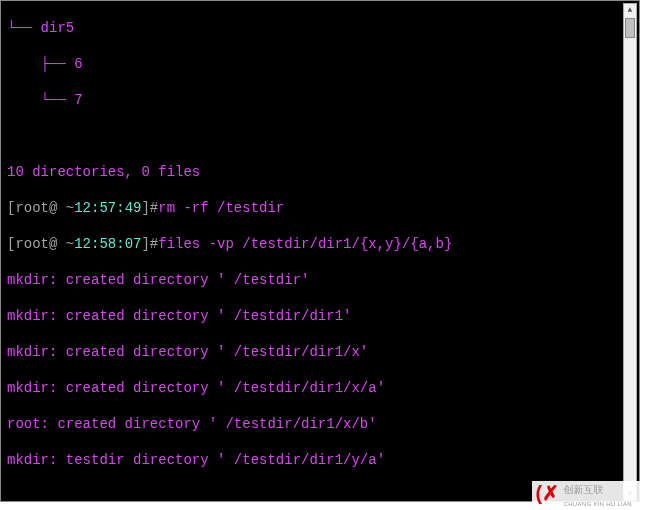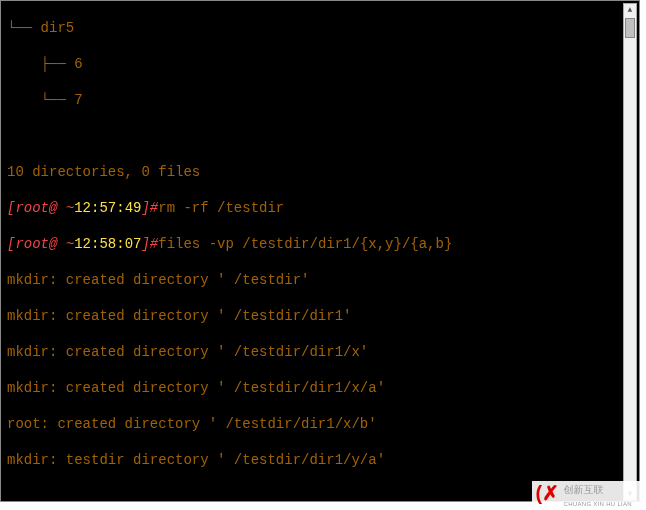--- a/index.html
+++ b/index.html
@@ -23,28 +23,27 @@
       line-height: 18px;
       padding: 0 6px;
       overflow: hidden;
       position: relative;
       border: 1px solid #888;
     }
     .terminal-content {
       white-space: pre;
     }
     .cyan {
-      color: #ef4444;
-      font-style: italic;
+      color: #a3a3a3;
     }
     .magenta {
-      color: #fde047;
+      color: #5eead4;
     }
     .white {
-      color: #a16207;
+      color: #d946ef;
     }
     .scrollbar {
       position: absolute;
       right: 2px;
       top: 2px;
       width: 14px;
       height: 498px;
       background: #f0f0f0;
       border: 1px solid #aaa;
     }

